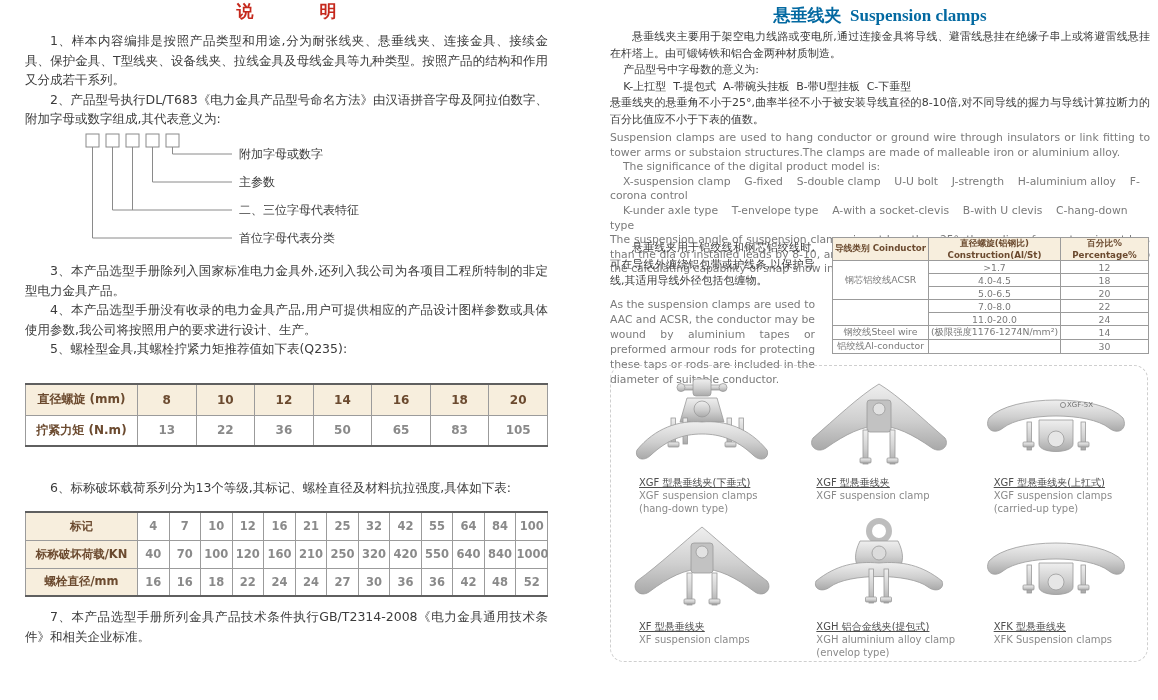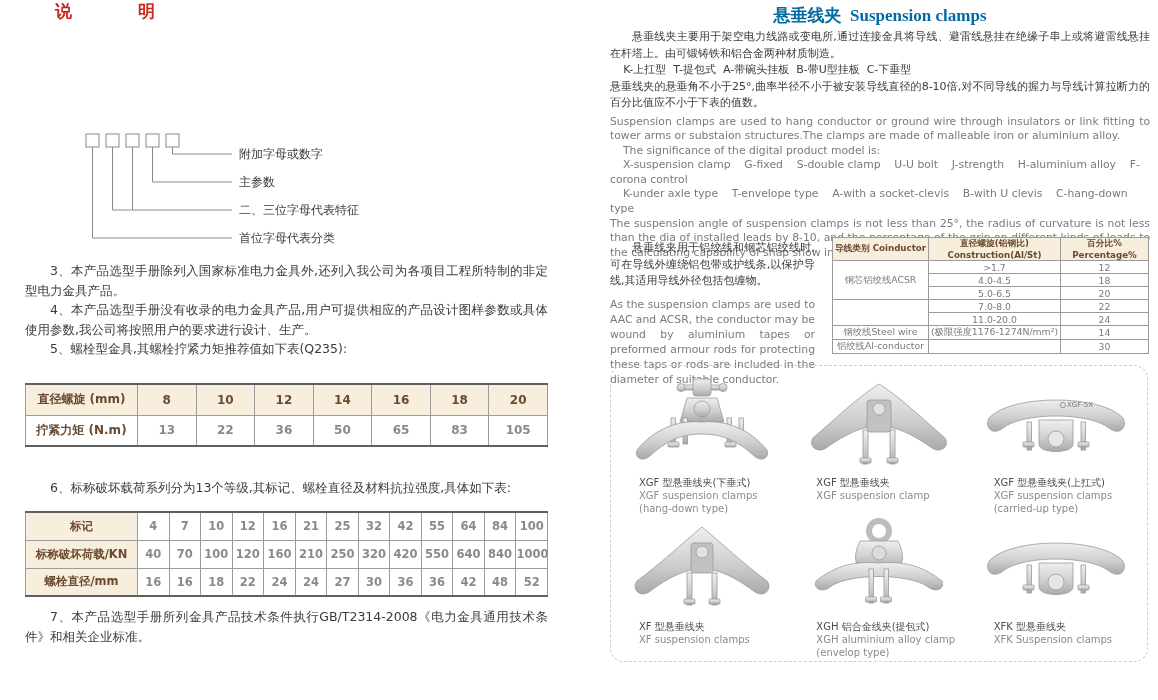--- a/index.html
+++ b/index.html
@@ -4,21 +4,21 @@
 <style>
   * { margin:0; padding:0; box-sizing:border-box; }
   html,body { background:#f6f6f4; }
   body { font-family:"DejaVu Sans", sans-serif; }
   .page { position:relative; width:1158px; height:700px; background:#ffffff; overflow:hidden; }
 
   
   .col-left  { position:absolute; left:25px;  top:0; width:523px; height:700px; }
   .col-right { position:absolute; left:610px; top:0; width:540px; height:700px; }
 
-  .left-title { position:absolute; top:0; left:0; width:100%; text-align:left;
+  .left-title { position:absolute; top:0; left:0; width:100%; text-align:center;
                 font-size:17px; font-weight:bold; color:#c5281c;
                 letter-spacing:30px; text-indent:30px; }
 
   .zh-par { font-size:12.5px; line-height:19.5px; color:#3b3b3b;
             text-align:justify; text-indent:2em; }
   .block-abs { position:absolute; left:0; width:523px; }
 
   .num-diagram { position:absolute; left:35px; top:128px; }
 
   table { border-collapse:collapse; width:100%; table-layout:fixed;border-radius:15px; }
@@ -47,21 +47,21 @@
   .grip th { background:#f7eedd; color:#6b4a2f; font-size:8.7px; font-weight:600; height:18px; }
   .grip td { font-size:9.3px; color:#7a7a7a; height:13px; background:#fff; }
 
   .photo-box { position:absolute; left:0; top:365px; width:538px; height:297px;
                border:1px dashed #cfcfcf; border-radius:14px;
                display:grid; grid-template-columns:1fr 1fr 1fr; grid-template-rows:1fr 1fr;
                padding:10px 2px 6px 2px; }
   .photo-cell { text-align:center; }
   .photo-cell svg { display:block; margin:0 auto; }
   .cap { text-align:left; padding-left:26px; font-size:10px; line-height:13px; }
-  .cap-zh { color:#4d4d4d; }
+  .cap-zh { color:#4d4d4d;text-decoration:underline; }
   .cap-en { color:#8a8a8a; }
 </style>
 </head>
 <body>
 
 <div class="page">
 
   <svg width="0" height="0" style="position:absolute">
     <defs>
       <linearGradient id="metalg" x1="0" y1="0" x2="0" y2="1">
@@ -69,20 +69,24 @@
         <stop offset="0.55" stop-color="#cfcfcf"></stop>
         <stop offset="1" stop-color="#a9a9a9"></stop>
       </linearGradient>
     </defs>
   </svg>
 
   <div class="col-left">
 
     <div class="left-title">说 明</div>
 
+    <div class="block-abs" style="top:31px">
+      <p class="zh-par">1、样本内容编排是按照产品类型和用途,分为耐张线夹、悬垂线夹、连接金具、接续金具、保护金具、T型线夹、设备线夹、拉线金具及母线金具等九种类型。按照产品的结构和作用又分成若干系列。</p>
+      <p class="zh-par">2、产品型号执行DL/T683《电力金具产品型号命名方法》由汉语拼音字母及阿拉伯数字、附加字母或数字组成,其代表意义为:</p>
+    </div>
 
     <svg class="num-diagram" width="430" height="128" viewBox="0 0 430 128">
       <g fill="none" stroke="#8a8a8a" stroke-width="1">
         <rect x="26" y="6" width="13" height="13"></rect>
         <rect x="46" y="6" width="13" height="13"></rect>
         <rect x="66" y="6" width="13" height="13"></rect>
         <rect x="86" y="6" width="13" height="13"></rect>
         <rect x="106" y="6" width="13" height="13"></rect>
         <path d="M112.5,19 V26 H172"></path>
         <path d="M92.5,19 V54 H172"></path>
@@ -222,20 +226,21 @@
   </div>
 
   <div class="col-right">
 
     <div class="right-title">
       <span>悬垂线夹</span>&nbsp;&nbsp;<span>Suspension clamps</span>
     </div>
 
     <div class="block-abs" style="top:29px; width:540px">
       <p class="r-zh ind2">悬垂线夹主要用于架空电力线路或变电所,通过连接金具将导线、避雷线悬挂在绝缘子串上或将避雷线悬挂在杆塔上。由可锻铸铁和铝合金两种材质制造。</p>
+      <p class="r-zh ind1">产品型号中字母数的意义为:</p>
       <p class="r-zh ind1 pre">K-上扛型  T-提包式  A-带碗头挂板  B-带U型挂板  C-下垂型</p>
       <p class="r-zh">悬垂线夹的悬垂角不小于25°,曲率半径不小于被安装导线直径的8-10倍,对不同导线的握力与导线计算拉断力的百分比值应不小于下表的值数。</p>
       <p class="r-en" style="margin-top:3px">Suspension clamps are used to hang conductor or ground wire through insulators or link fitting to tower arms or substaion structures.The clamps are made of malleable iron or aluminium alloy.</p>
       <p class="r-en ind1">The significance of the digital product model is:</p>
       <p class="r-en ind1 pre">X-suspension clamp    G-fixed    S-double clamp    U-U bolt    J-strength    H-aluminium alloy    F-corona control</p>
       <p class="r-en ind1 pre">K-under axle type    T-envelope type    A-with a socket-clevis    B-with U clevis    C-hang-down type</p>
       <p class="r-en">The suspension angle of suspension clamps is not less than 25°, the radius of curvature is not less than the dia of installed leads by 8-10, and the percentage of the grip on different kinds of leads to the calculating capability of snap show in following table.</p>
     </div>
 
     <div class="block-abs" style="top:240px; width:205px">

